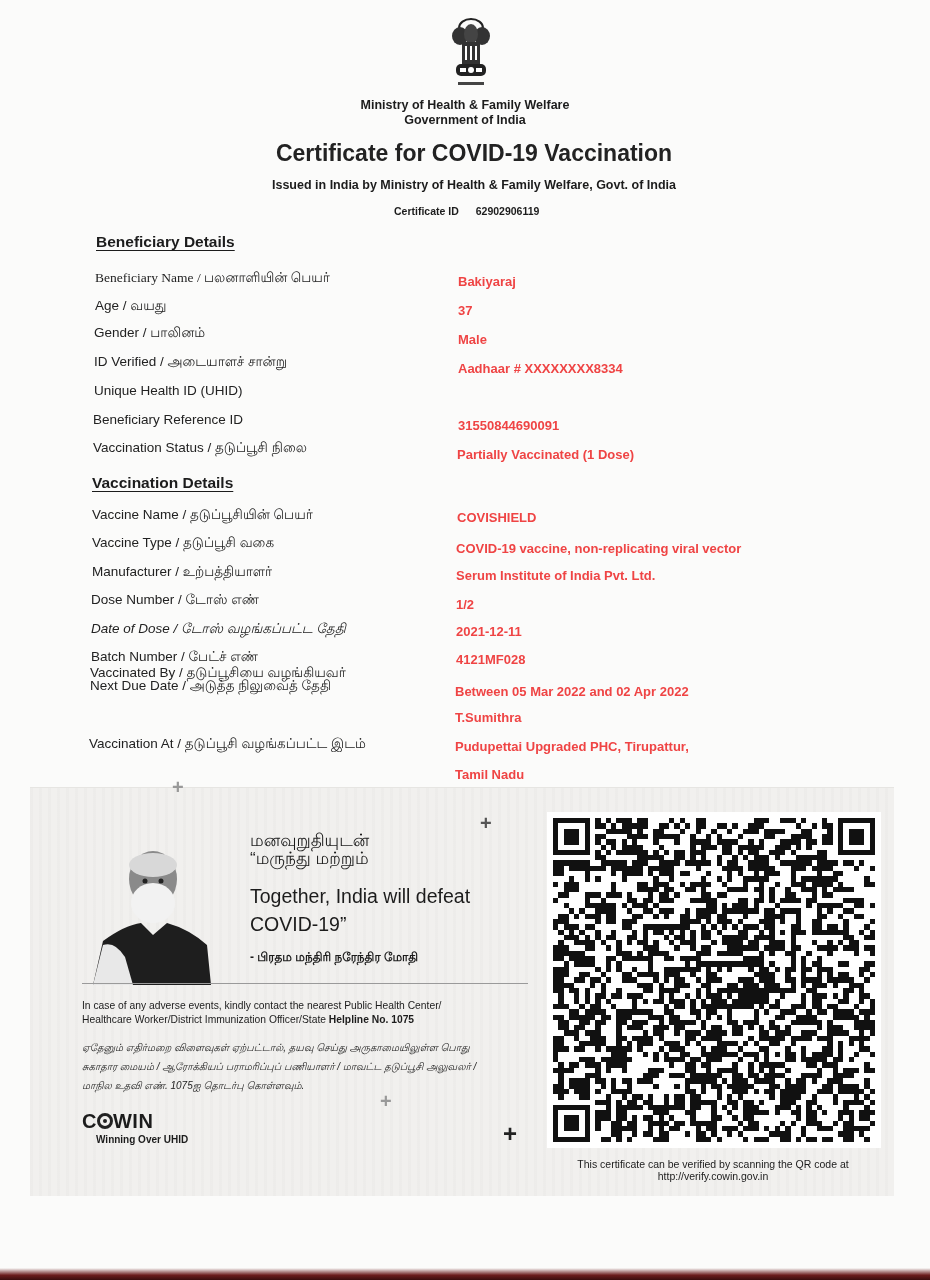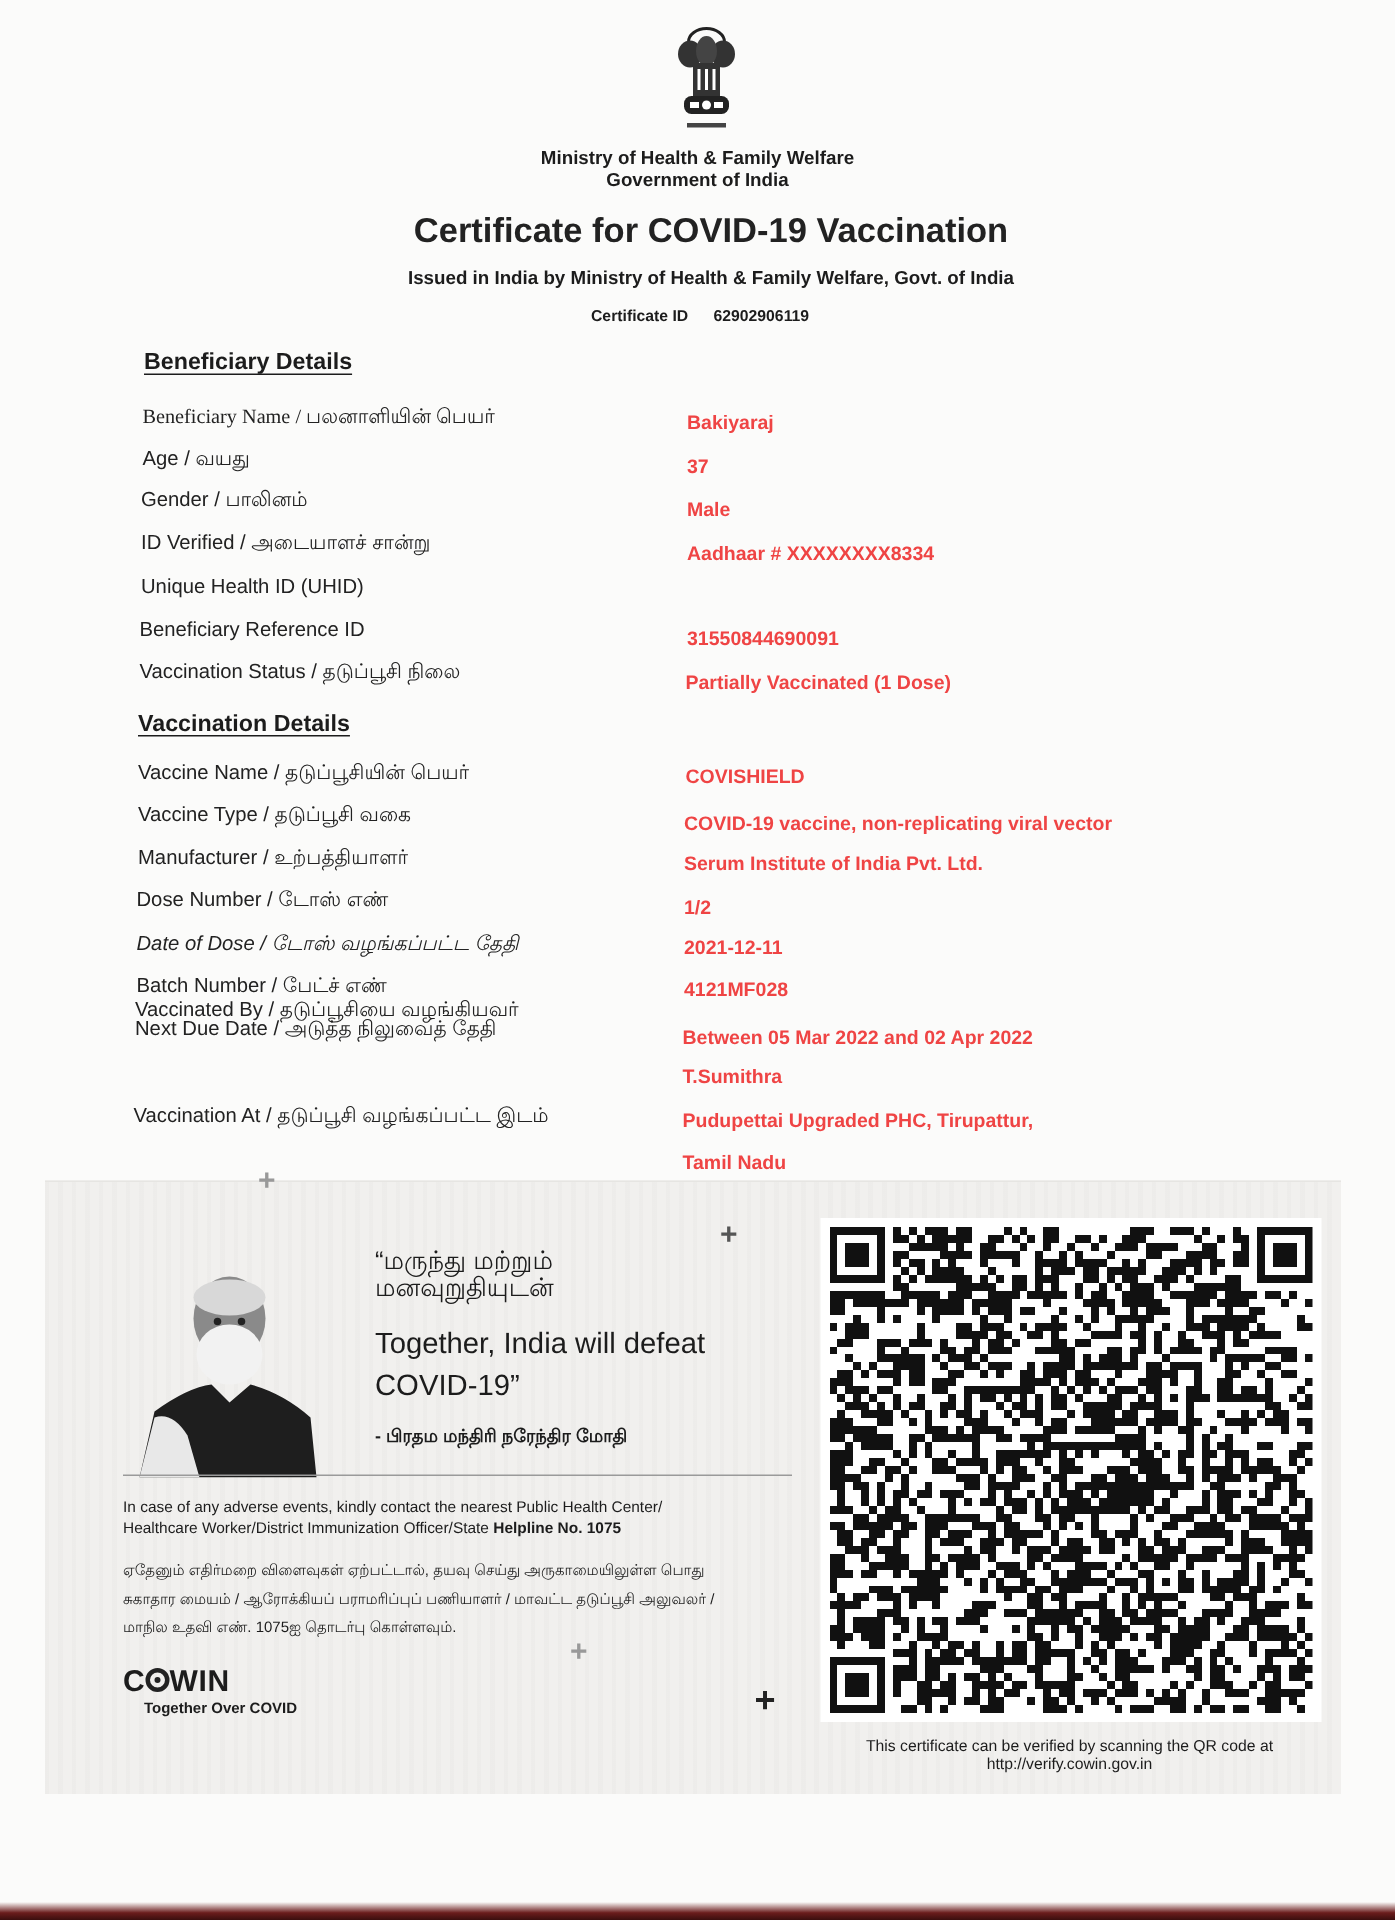--- a/index.html
+++ b/index.html
@@ -30,21 +30,21 @@
     background-image: repeating-linear-gradient(90deg, rgba(0,0,0,0.015) 0 3px, transparent 3px 9px); }
   .qr-box { left: 547px; top: 812px; width: 334px; height: 336px; background: #fff; padding: 6px; box-sizing: border-box; }
   .qr-box svg { width: 322px; height: 324px; display: block; }
   .photo { left: 85px; top: 845px; width: 130px; height: 140px; }
   .quote { left: 250px; top: 832px; width: 270px; }
   .quote .ta { font-size: 17px; line-height: 18px; }
   .quote .en { font-size: 19.5px; line-height: 28px; margin-top: 14px; }
   .quote .by { font-size: 12px; font-weight: bold; margin-top: 12px; }
   .divider { left: 82px; top: 983px; width: 446px; height: 1px; background: #9a9a9a; }
   .adverse-en { left: 82px; top: 999px; width: 460px; font-size: 10.3px; line-height: 14px; }
-  .adverse-ta { left: 82px; top: 1038px; width: 460px; font-size: 10px; line-height: 19px; }
+  .adverse-ta { left: 82px; top: 1038px; width: 460px; font-size: 10px; line-height: 19px; font-style: italic; }
   .cowin { left: 82px; top: 1110px; }
   .cowin .logo { font-weight: bold; font-size: 20px; letter-spacing: 0.5px; }
   .cowin .tag { font-size: 10px; font-weight: bold; margin-left: 14px; margin-top: 1px; }
   .verify { left: 560px; top: 1158px; width: 306px; text-align: center; font-size: 10.5px; line-height: 12px; }
   .plus { font-size: 20px; color: #555; font-weight: bold; }
   .bottom-edge { left: 0; top: 1268px; width: 930px; height: 12px; background: linear-gradient(180deg, #fbfbfa, #6b1c1c 60%, #3a0e0e); }
 </style>
 </head>
 <body>
 
@@ -143,22 +143,22 @@
     <ellipse cx="68" cy="20" rx="24" ry="12" fill="#d8d8d8"></ellipse>
     <ellipse cx="68" cy="58" rx="22" ry="20" fill="#f2f2f2"></ellipse>
     <path d="M8 140 L18 96 Q40 80 56 78 L68 90 L82 78 Q104 84 122 100 L126 140 Z" fill="#1e1e1e"></path>
     <path d="M8 140 L18 100 Q30 96 40 112 L48 140 Z" fill="#e8e8e8"></path>
     <circle cx="60" cy="36" r="2.5" fill="#222"></circle>
     <circle cx="76" cy="36" r="2.5" fill="#222"></circle>
   </svg>
 </div>
 
 <div class="abs quote">
+  <div class="ta">மனவுறுதியுடன்</div>
   <div class="ta">“மருந்து மற்றும்</div>
-  <div class="ta">மனவுறுதியுடன்</div>
   <div class="en">Together, India will defeat</div>
   <div class="en" style="margin-top:0">COVID-19”</div>
   <div class="by">- பிரதம மந்திரி நரேந்திர மோதி</div>
 </div>
 
 <div class="abs divider"></div>
 
 <div class="abs adverse-en">
   <div>In case of any adverse events, kindly contact the nearest Public Health Center/</div>
   <div><span>Healthcare Worker/District Immunization Officer/State </span><b>Helpline No. 1075</b></div>
@@ -166,21 +166,21 @@
 <div class="abs adverse-ta">
   <div>ஏதேனும் எதிர்மறை விளைவுகள் ஏற்பட்டால், தயவு செய்து அருகாமையிலுள்ள பொது</div>
   <div>சுகாதார மையம் / ஆரோக்கியப் பராமரிப்புப் பணியாளர் / மாவட்ட தடுப்பூசி அலுவலர் /</div>
   <div>மாநில உதவி எண். 1075ஐ தொடர்பு கொள்ளவும்.</div>
 </div>
 
 <div class="abs cowin">
   <div class="logo">
     <span>C</span><span style="display:inline-block; width:16px; height:16px; border:3px solid #222; border-radius:50%; box-sizing:border-box; vertical-align:-1px; position:relative;"><span style="position:absolute; left:3px; top:3px; width:4px; height:4px; background:#222; border-radius:50%;"></span></span><span>WIN</span>
   </div>
-  <div class="tag">Together Over COVID</div>
+  <div class="tag">Winning Over UHID</div>
 </div>
 
 <div class="abs qr-box">
   <svg id="qr" viewBox="0 0 61 61" preserveAspectRatio="none" shape-rendering="crispEdges">
       <path d="M8 0h1v1h-1zM10 0h1v1h-1zM12 0h1v1h-1zM13 0h1v1h-1zM14 0h1v1h-1zM16 0h1v1h-1zM17 0h1v1h-1zM22 0h1v1h-1zM24 0h1v1h-1zM27 0h1v1h-1zM28 0h1v1h-1zM38 0h1v1h-1zM39 0h1v1h-1zM40 0h1v1h-1zM43 0h1v1h-1zM44 0h1v1h-1zM45 0h1v1h-1zM47 0h1v1h-1zM51 0h1v1h-1zM8 1h1v1h-1zM9 1h1v1h-1zM11 1h1v1h-1zM13 1h1v1h-1zM14 1h1v1h-1zM15 1h1v1h-1zM16 1h1v1h-1zM17 1h1v1h-1zM20 1h1v1h-1zM21 1h1v1h-1zM23 1h1v1h-1zM25 1h1v1h-1zM27 1h1v1h-1zM28 1h1v1h-1zM31 1h1v1h-1zM32 1h1v1h-1zM34 1h1v1h-1zM37 1h1v1h-1zM38 1h1v1h-1zM39 1h1v1h-1zM46 1h1v1h-1zM49 1h1v1h-1zM51 1h1v1h-1zM52 1h1v1h-1zM10 2h1v1h-1zM11 2h1v1h-1zM12 2h1v1h-1zM13 2h1v1h-1zM14 2h1v1h-1zM16 2h1v1h-1zM19 2h1v1h-1zM20 2h1v1h-1zM24 2h1v1h-1zM27 2h1v1h-1zM30 2h1v1h-1zM33 2h1v1h-1zM36 2h1v1h-1zM37 2h1v1h-1zM38 2h1v1h-1zM40 2h1v1h-1zM41 2h1v1h-1zM42 2h1v1h-1zM43 2h1v1h-1zM47 2h1v1h-1zM48 2h1v1h-1zM52 2h1v1h-1zM8 3h1v1h-1zM9 3h1v1h-1zM14 3h1v1h-1zM15 3h1v1h-1zM16 3h1v1h-1zM17 3h1v1h-1zM19 3h1v1h-1zM20 3h1v1h-1zM21 3h1v1h-1zM22 3h1v1h-1zM23 3h1v1h-1zM26 3h1v1h-1zM29 3h1v1h-1zM31 3h1v1h-1zM35 3h1v1h-1zM40 3h1v1h-1zM41 3h1v1h-1zM45 3h1v1h-1zM46 3h1v1h-1zM47 3h1v1h-1zM48 3h1v1h-1zM51 3h1v1h-1zM52 3h1v1h-1zM8 4h1v1h-1zM10 4h1v1h-1zM11 4h1v1h-1zM13 4h1v1h-1zM15 4h1v1h-1zM19 4h1v1h-1zM23 4h1v1h-1zM26 4h1v1h-1zM27 4h1v1h-1zM28 4h1v1h-1zM29 4h1v1h-1zM31 4h1v1h-1zM32 4h1v1h-1zM33 4h1v1h-1zM34 4h1v1h-1zM37 4h1v1h-1zM39 4h1v1h-1zM43 4h1v1h-1zM44 4h1v1h-1zM45 4h1v1h-1zM46 4h1v1h-1zM48 4h1v1h-1zM49 4h1v1h-1zM51 4h1v1h-1zM52 4h1v1h-1zM9 5h1v1h-1zM11 5h1v1h-1zM13 5h1v1h-1zM14 5h1v1h-1zM15 5h1v1h-1zM16 5h1v1h-1zM20 5h1v1h-1zM26 5h1v1h-1zM28 5h1v1h-1zM29 5h1v1h-1zM30 5h1v1h-1zM32 5h1v1h-1zM33 5h1v1h-1zM35 5h1v1h-1zM36 5h1v1h-1zM37 5h1v1h-1zM38 5h1v1h-1zM39 5h1v1h-1zM42 5h1v1h-1zM43 5h1v1h-1zM44 5h1v1h-1zM46 5h1v1h-1zM48 5h1v1h-1zM8 6h1v1h-1zM10 6h1v1h-1zM12 6h1v1h-1zM13 6h1v1h-1zM14 6h1v1h-1zM15 6h1v1h-1zM16 6h1v1h-1zM17 6h1v1h-1zM19 6h1v1h-1zM21 6h1v1h-1zM23 6h1v1h-1zM24 6h1v1h-1zM26 6h1v1h-1zM27 6h1v1h-1zM28 6h1v1h-1zM32 6h1v1h-1zM33 6h1v1h-1zM35 6h1v1h-1zM37 6h1v1h-1zM38 6h1v1h-1zM41 6h1v1h-1zM42 6h1v1h-1zM43 6h1v1h-1zM45 6h1v1h-1zM50 6h1v1h-1zM51 6h1v1h-1zM8 7h1v1h-1zM9 7h1v1h-1zM16 7h1v1h-1zM17 7h1v1h-1zM18 7h1v1h-1zM19 7h1v1h-1zM20 7h1v1h-1zM23 7h1v1h-1zM24 7h1v1h-1zM26 7h1v1h-1zM28 7h1v1h-1zM31 7h1v1h-1zM34 7h1v1h-1zM36 7h1v1h-1zM38 7h1v1h-1zM39 7h1v1h-1zM40 7h1v1h-1zM42 7h1v1h-1zM46 7h1v1h-1zM47 7h1v1h-1zM48 7h1v1h-1zM49 7h1v1h-1zM50 7h1v1h-1zM51 7h1v1h-1zM0 8h1v1h-1zM1 8h1v1h-1zM2 8h1v1h-1zM3 8h1v1h-1zM4 8h1v1h-1zM5 8h1v1h-1zM6 8h1v1h-1zM9 8h1v1h-1zM10 8h1v1h-1zM11 8h1v1h-1zM12 8h1v1h-1zM13 8h1v1h-1zM15 8h1v1h-1zM16 8h1v1h-1zM17 8h1v1h-1zM20 8h1v1h-1zM21 8h1v1h-1zM22 8h1v1h-1zM23 8h1v1h-1zM25 8h1v1h-1zM26 8h1v1h-1zM27 8h1v1h-1zM28 8h1v1h-1zM29 8h1v1h-1zM31 8h1v1h-1zM33 8h1v1h-1zM34 8h1v1h-1zM37 8h1v1h-1zM38 8h1v1h-1zM39 8h1v1h-1zM40 8h1v1h-1zM43 8h1v1h-1zM44 8h1v1h-1zM45 8h1v1h-1zM46 8h1v1h-1zM47 8h1v1h-1zM48 8h1v1h-1zM50 8h1v1h-1zM51 8h1v1h-1zM52 8h1v1h-1zM53 8h1v1h-1zM55 8h1v1h-1zM56 8h1v1h-1zM58 8h1v1h-1zM0 9h1v1h-1zM1 9h1v1h-1zM3 9h1v1h-1zM4 9h1v1h-1zM5 9h1v1h-1zM6 9h1v1h-1zM7 9h1v1h-1zM8 9h1v1h-1zM9 9h1v1h-1zM11 9h1v1h-1zM12 9h1v1h-1zM13 9h1v1h-1zM14 9h1v1h-1zM15 9h1v1h-1zM16 9h1v1h-1zM18 9h1v1h-1zM19 9h1v1h-1zM20 9h1v1h-1zM21 9h1v1h-1zM22 9h1v1h-1zM27 9h1v1h-1zM32 9h1v1h-1zM33 9h1v1h-1zM34 9h1v1h-1zM35 9h1v1h-1zM37 9h1v1h-1zM38 9h1v1h-1zM39 9h1v1h-1zM40 9h1v1h-1zM41 9h1v1h-1zM45 9h1v1h-1zM46 9h1v1h-1zM47 9h1v1h-1zM49 9h1v1h-1zM50 9h1v1h-1zM51 9h1v1h-1zM52 9h1v1h-1zM57 9h1v1h-1zM60 9h1v1h-1zM0 10h1v1h-1zM1 10h1v1h-1zM6 10h1v1h-1zM11 10h1v1h-1zM13 10h1v1h-1zM14 10h1v1h-1zM15 10h1v1h-1zM16 10h1v1h-1zM18 10h1v1h-1zM20 10h1v1h-1zM21 10h1v1h-1zM22 10h1v1h-1zM24 10h1v1h-1zM25 10h1v1h-1zM29 10h1v1h-1zM33 10h1v1h-1zM35 10h1v1h-1zM38 10h1v1h-1zM40 10h1v1h-1zM41 10h1v1h-1zM42 10h1v1h-1zM45 10h1v1h-1zM50 10h1v1h-1zM53 10h1v1h-1zM54 10h1v1h-1zM3 11h1v1h-1zM6 11h1v1h-1zM8 11h1v1h-1zM13 11h1v1h-1zM19 11h1v1h-1zM22 11h1v1h-1zM28 11h1v1h-1zM31 11h1v1h-1zM33 11h1v1h-1zM36 11h1v1h-1zM37 11h1v1h-1zM38 11h1v1h-1zM39 11h1v1h-1zM40 11h1v1h-1zM45 11h1v1h-1zM47 11h1v1h-1zM48 11h1v1h-1zM49 11h1v1h-1zM50 11h1v1h-1zM51 11h1v1h-1zM52 11h1v1h-1zM53 11h1v1h-1zM59 11h1v1h-1zM0 12h1v1h-1zM2 12h1v1h-1zM3 12h1v1h-1zM4 12h1v1h-1zM11 12h1v1h-1zM16 12h1v1h-1zM17 12h1v1h-1zM19 12h1v1h-1zM20 12h1v1h-1zM21 12h1v1h-1zM24 12h1v1h-1zM26 12h1v1h-1zM27 12h1v1h-1zM28 12h1v1h-1zM29 12h1v1h-1zM32 12h1v1h-1zM36 12h1v1h-1zM39 12h1v1h-1zM42 12h1v1h-1zM45 12h1v1h-1zM46 12h1v1h-1zM47 12h1v1h-1zM49 12h1v1h-1zM50 12h1v1h-1zM51 12h1v1h-1zM52 12h1v1h-1zM54 12h1v1h-1zM59 12h1v1h-1zM60 12h1v1h-1zM2 13h1v1h-1zM3 13h1v1h-1zM4 13h1v1h-1zM11 13h1v1h-1zM16 13h1v1h-1zM17 13h1v1h-1zM18 13h1v1h-1zM19 13h1v1h-1zM21 13h1v1h-1zM22 13h1v1h-1zM25 13h1v1h-1zM26 13h1v1h-1zM28 13h1v1h-1zM33 13h1v1h-1zM34 13h1v1h-1zM35 13h1v1h-1zM36 13h1v1h-1zM38 13h1v1h-1zM39 13h1v1h-1zM41 13h1v1h-1zM44 13h1v1h-1zM47 13h1v1h-1zM48 13h1v1h-1zM49 13h1v1h-1zM51 13h1v1h-1zM53 13h1v1h-1zM54 13h1v1h-1zM55 13h1v1h-1zM56 13h1v1h-1zM1 14h1v1h-1zM2 14h1v1h-1zM6 14h1v1h-1zM7 14h1v1h-1zM8 14h1v1h-1zM10 14h1v1h-1zM11 14h1v1h-1zM12 14h1v1h-1zM14 14h1v1h-1zM18 14h1v1h-1zM20 14h1v1h-1zM21 14h1v1h-1zM23 14h1v1h-1zM28 14h1v1h-1zM29 14h1v1h-1zM31 14h1v1h-1zM32 14h1v1h-1zM39 14h1v1h-1zM41 14h1v1h-1zM44 14h1v1h-1zM45 14h1v1h-1zM49 14h1v1h-1zM51 14h1v1h-1zM52 14h1v1h-1zM0 15h1v1h-1zM6 15h1v1h-1zM9 15h1v1h-1zM14 15h1v1h-1zM15 15h1v1h-1zM17 15h1v1h-1zM18 15h1v1h-1zM20 15h1v1h-1zM21 15h1v1h-1zM22 15h1v1h-1zM26 15h1v1h-1zM27 15h1v1h-1zM28 15h1v1h-1zM29 15h1v1h-1zM30 15h1v1h-1zM35 15h1v1h-1zM36 15h1v1h-1zM38 15h1v1h-1zM39 15h1v1h-1zM41 15h1v1h-1zM43 15h1v1h-1zM44 15h1v1h-1zM45 15h1v1h-1zM46 15h1v1h-1zM48 15h1v1h-1zM49 15h1v1h-1zM55 15h1v1h-1zM56 15h1v1h-1zM57 15h1v1h-1zM58 15h1v1h-1zM2 16h1v1h-1zM6 16h1v1h-1zM7 16h1v1h-1zM8 16h1v1h-1zM9 16h1v1h-1zM10 16h1v1h-1zM11 16h1v1h-1zM13 16h1v1h-1zM15 16h1v1h-1zM16 16h1v1h-1zM17 16h1v1h-1zM19 16h1v1h-1zM29 16h1v1h-1zM30 16h1v1h-1zM32 16h1v1h-1zM34 16h1v1h-1zM35 16h1v1h-1zM36 16h1v1h-1zM38 16h1v1h-1zM42 16h1v1h-1zM48 16h1v1h-1zM50 16h1v1h-1zM51 16h1v1h-1zM52 16h1v1h-1zM53 16h1v1h-1zM54 16h1v1h-1zM57 16h1v1h-1zM58 16h1v1h-1zM60 16h1v1h-1zM3 17h1v1h-1zM5 17h1v1h-1zM8 17h1v1h-1zM9 17h1v1h-1zM10 17h1v1h-1zM11 17h1v1h-1zM14 17h1v1h-1zM17 17h1v1h-1zM18 17h1v1h-1zM20 17h1v1h-1zM21 17h1v1h-1zM22 17h1v1h-1zM25 17h1v1h-1zM27 17h1v1h-1zM28 17h1v1h-1zM29 17h1v1h-1zM30 17h1v1h-1zM32 17h1v1h-1zM33 17h1v1h-1zM34 17h1v1h-1zM35 17h1v1h-1zM36 17h1v1h-1zM37 17h1v1h-1zM38 17h1v1h-1zM40 17h1v1h-1zM41 17h1v1h-1zM43 17h1v1h-1zM44 17h1v1h-1zM45 17h1v1h-1zM46 17h1v1h-1zM50 17h1v1h-1zM52 17h1v1h-1zM55 17h1v1h-1zM56 17h1v1h-1zM1 18h1v1h-1zM2 18h1v1h-1zM4 18h1v1h-1zM6 18h1v1h-1zM7 18h1v1h-1zM8 18h1v1h-1zM10 18h1v1h-1zM11 18h1v1h-1zM15 18h1v1h-1zM16 18h1v1h-1zM19 18h1v1h-1zM21 18h1v1h-1zM24 18h1v1h-1zM25 18h1v1h-1zM27 18h1v1h-1zM28 18h1v1h-1zM29 18h1v1h-1zM31 18h1v1h-1zM32 18h1v1h-1zM36 18h1v1h-1zM40 18h1v1h-1zM41 18h1v1h-1zM42 18h1v1h-1zM43 18h1v1h-1zM46 18h1v1h-1zM50 18h1v1h-1zM51 18h1v1h-1zM54 18h1v1h-1zM57 18h1v1h-1zM58 18h1v1h-1zM0 19h1v1h-1zM1 19h1v1h-1zM2 19h1v1h-1zM8 19h1v1h-1zM10 19h1v1h-1zM11 19h1v1h-1zM13 19h1v1h-1zM14 19h1v1h-1zM15 19h1v1h-1zM24 19h1v1h-1zM25 19h1v1h-1zM26 19h1v1h-1zM27 19h1v1h-1zM29 19h1v1h-1zM31 19h1v1h-1zM32 19h1v1h-1zM33 19h1v1h-1zM35 19h1v1h-1zM39 19h1v1h-1zM40 19h1v1h-1zM41 19h1v1h-1zM43 19h1v1h-1zM46 19h1v1h-1zM49 19h1v1h-1zM50 19h1v1h-1zM55 19h1v1h-1zM60 19h1v1h-1zM0 20h1v1h-1zM2 20h1v1h-1zM3 20h1v1h-1zM4 20h1v1h-1zM6 20h1v1h-1zM7 20h1v1h-1zM13 20h1v1h-1zM14 20h1v1h-1zM17 20h1v1h-1zM18 20h1v1h-1zM19 20h1v1h-1zM20 20h1v1h-1zM21 20h1v1h-1zM22 20h1v1h-1zM23 20h1v1h-1zM24 20h1v1h-1zM25 20h1v1h-1zM28 20h1v1h-1zM30 20h1v1h-1zM32 20h1v1h-1zM34 20h1v1h-1zM36 20h1v1h-1zM37 20h1v1h-1zM38 20h1v1h-1zM40 20h1v1h-1zM41 20h1v1h-1zM45 20h1v1h-1zM46 20h1v1h-1zM49 20h1v1h-1zM50 20h1v1h-1zM52 20h1v1h-1zM53 20h1v1h-1zM55 20h1v1h-1zM59 20h1v1h-1zM1 21h1v1h-1zM3 21h1v1h-1zM5 21h1v1h-1zM8 21h1v1h-1zM11 21h1v1h-1zM15 21h1v1h-1zM17 21h1v1h-1zM19 21h1v1h-1zM20 21h1v1h-1zM22 21h1v1h-1zM24 21h1v1h-1zM26 21h1v1h-1zM28 21h1v1h-1zM29 21h1v1h-1zM31 21h1v1h-1zM35 21h1v1h-1zM36 21h1v1h-1zM39 21h1v1h-1zM41 21h1v1h-1zM43 21h1v1h-1zM45 21h1v1h-1zM46 21h1v1h-1zM47 21h1v1h-1zM49 21h1v1h-1zM50 21h1v1h-1zM51 21h1v1h-1zM52 21h1v1h-1zM53 21h1v1h-1zM54 21h1v1h-1zM55 21h1v1h-1zM58 21h1v1h-1zM60 21h1v1h-1zM2 22h1v1h-1zM3 22h1v1h-1zM4 22h1v1h-1zM6 22h1v1h-1zM8 22h1v1h-1zM10 22h1v1h-1zM11 22h1v1h-1zM14 22h1v1h-1zM15 22h1v1h-1zM17 22h1v1h-1zM21 22h1v1h-1zM23 22h1v1h-1zM24 22h1v1h-1zM26 22h1v1h-1zM28 22h1v1h-1zM29 22h1v1h-1zM32 22h1v1h-1zM33 22h1v1h-1zM34 22h1v1h-1zM35 22h1v1h-1zM36 22h1v1h-1zM38 22h1v1h-1zM39 22h1v1h-1zM40 22h1v1h-1zM41 22h1v1h-1zM45 22h1v1h-1zM55 22h1v1h-1zM56 22h1v1h-1zM59 22h1v1h-1zM60 22h1v1h-1zM1 23h1v1h-1zM4 23h1v1h-1zM5 23h1v1h-1zM6 23h1v1h-1zM7 23h1v1h-1zM9 23h1v1h-1zM12 23h1v1h-1zM14 23h1v1h-1zM16 23h1v1h-1zM17 23h1v1h-1zM19 23h1v1h-1zM22 23h1v1h-1zM24 23h1v1h-1zM25 23h1v1h-1zM26 23h1v1h-1zM30 23h1v1h-1zM32 23h1v1h-1zM33 23h1v1h-1zM34 23h1v1h-1zM35 23h1v1h-1zM37 23h1v1h-1zM38 23h1v1h-1zM41 23h1v1h-1zM42 23h1v1h-1zM43 23h1v1h-1zM45 23h1v1h-1zM49 23h1v1h-1zM52 23h1v1h-1zM54 23h1v1h-1zM56 23h1v1h-1zM57 23h1v1h-1zM0 24h1v1h-1zM1 24h1v1h-1zM2 24h1v1h-1zM6 24h1v1h-1zM7 24h1v1h-1zM10 24h1v1h-1zM12 24h1v1h-1zM17 24h1v1h-1zM18 24h1v1h-1zM19 24h1v1h-1zM23 24h1v1h-1zM26 24h1v1h-1zM28 24h1v1h-1zM29 24h1v1h-1zM33 24h1v1h-1zM34 24h1v1h-1zM35 24h1v1h-1zM36 24h1v1h-1zM37 24h1v1h-1zM38 24h1v1h-1zM40 24h1v1h-1zM41 24h1v1h-1zM42 24h1v1h-1zM43 24h1v1h-1zM45 24h1v1h-1zM46 24h1v1h-1zM50 24h1v1h-1zM51 24h1v1h-1zM52 24h1v1h-1zM53 24h1v1h-1zM55 24h1v1h-1zM56 24h1v1h-1zM57 24h1v1h-1zM59 24h1v1h-1zM60 24h1v1h-1zM0 25h1v1h-1zM1 25h1v1h-1zM2 25h1v1h-1zM3 25h1v1h-1zM4 25h1v1h-1zM5 25h1v1h-1zM12 25h1v1h-1zM13 25h1v1h-1zM14 25h1v1h-1zM16 25h1v1h-1zM18 25h1v1h-1zM19 25h1v1h-1zM20 25h1v1h-1zM21 25h1v1h-1zM27 25h1v1h-1zM28 25h1v1h-1zM29 25h1v1h-1zM31 25h1v1h-1zM32 25h1v1h-1zM33 25h1v1h-1zM34 25h1v1h-1zM35 25h1v1h-1zM39 25h1v1h-1zM41 25h1v1h-1zM44 25h1v1h-1zM45 25h1v1h-1zM48 25h1v1h-1zM52 25h1v1h-1zM57 25h1v1h-1zM60 25h1v1h-1zM0 26h1v1h-1zM1 26h1v1h-1zM3 26h1v1h-1zM4 26h1v1h-1zM5 26h1v1h-1zM6 26h1v1h-1zM7 26h1v1h-1zM10 26h1v1h-1zM11 26h1v1h-1zM13 26h1v1h-1zM14 26h1v1h-1zM15 26h1v1h-1zM16 26h1v1h-1zM17 26h1v1h-1zM18 26h1v1h-1zM21 26h1v1h-1zM22 26h1v1h-1zM24 26h1v1h-1zM25 26h1v1h-1zM26 26h1v1h-1zM27 26h1v1h-1zM36 26h1v1h-1zM37 26h1v1h-1zM38 26h1v1h-1zM39 26h1v1h-1zM45 26h1v1h-1zM47 26h1v1h-1zM50 26h1v1h-1zM2 27h1v1h-1zM4 27h1v1h-1zM5 27h1v1h-1zM6 27h1v1h-1zM7 27h1v1h-1zM10 27h1v1h-1zM12 27h1v1h-1zM18 27h1v1h-1zM25 27h1v1h-1zM27 27h1v1h-1zM28 27h1v1h-1zM29 27h1v1h-1zM30 27h1v1h-1zM31 27h1v1h-1zM32 27h1v1h-1zM33 27h1v1h-1zM34 27h1v1h-1zM35 27h1v1h-1zM36 27h1v1h-1zM37 27h1v1h-1zM38 27h1v1h-1zM39 27h1v1h-1zM41 27h1v1h-1zM45 27h1v1h-1zM47 27h1v1h-1zM49 27h1v1h-1zM50 27h1v1h-1zM54 27h1v1h-1zM55 27h1v1h-1zM59 27h1v1h-1zM60 27h1v1h-1zM0 28h1v1h-1zM1 28h1v1h-1zM2 28h1v1h-1zM8 28h1v1h-1zM10 28h1v1h-1zM12 28h1v1h-1zM15 28h1v1h-1zM18 28h1v1h-1zM21 28h1v1h-1zM22 28h1v1h-1zM23 28h1v1h-1zM24 28h1v1h-1zM25 28h1v1h-1zM26 28h1v1h-1zM27 28h1v1h-1zM29 28h1v1h-1zM31 28h1v1h-1zM33 28h1v1h-1zM37 28h1v1h-1zM39 28h1v1h-1zM40 28h1v1h-1zM42 28h1v1h-1zM44 28h1v1h-1zM45 28h1v1h-1zM47 28h1v1h-1zM48 28h1v1h-1zM50 28h1v1h-1zM51 28h1v1h-1zM52 28h1v1h-1zM58 28h1v1h-1zM59 28h1v1h-1zM0 29h1v1h-1zM1 29h1v1h-1zM2 29h1v1h-1zM5 29h1v1h-1zM6 29h1v1h-1zM9 29h1v1h-1zM13 29h1v1h-1zM14 29h1v1h-1zM16 29h1v1h-1zM17 29h1v1h-1zM18 29h1v1h-1zM19 29h1v1h-1zM21 29h1v1h-1zM22 29h1v1h-1zM23 29h1v1h-1zM26 29h1v1h-1zM29 29h1v1h-1zM30 29h1v1h-1zM38 29h1v1h-1zM39 29h1v1h-1zM40 29h1v1h-1zM41 29h1v1h-1zM44 29h1v1h-1zM47 29h1v1h-1zM50 29h1v1h-1zM52 29h1v1h-1zM54 29h1v1h-1zM55 29h1v1h-1zM58 29h1v1h-1zM60 29h1v1h-1zM0 30h1v1h-1zM1 30h1v1h-1zM4 30h1v1h-1zM5 30h1v1h-1zM7 30h1v1h-1zM8 30h1v1h-1zM10 30h1v1h-1zM13 30h1v1h-1zM14 30h1v1h-1zM15 30h1v1h-1zM19 30h1v1h-1zM21 30h1v1h-1zM23 30h1v1h-1zM24 30h1v1h-1zM27 30h1v1h-1zM29 30h1v1h-1zM30 30h1v1h-1zM31 30h1v1h-1zM35 30h1v1h-1zM36 30h1v1h-1zM37 30h1v1h-1zM39 30h1v1h-1zM40 30h1v1h-1zM41 30h1v1h-1zM44 30h1v1h-1zM45 30h1v1h-1zM47 30h1v1h-1zM48 30h1v1h-1zM49 30h1v1h-1zM50 30h1v1h-1zM52 30h1v1h-1zM53 30h1v1h-1zM54 30h1v1h-1zM55 30h1v1h-1zM56 30h1v1h-1zM59 30h1v1h-1zM0 31h1v1h-1zM1 31h1v1h-1zM2 31h1v1h-1zM3 31h1v1h-1zM7 31h1v1h-1zM9 31h1v1h-1zM16 31h1v1h-1zM17 31h1v1h-1zM18 31h1v1h-1zM20 31h1v1h-1zM23 31h1v1h-1zM24 31h1v1h-1zM25 31h1v1h-1zM28 31h1v1h-1zM29 31h1v1h-1zM33 31h1v1h-1zM34 31h1v1h-1zM36 31h1v1h-1zM37 31h1v1h-1zM38 31h1v1h-1zM40 31h1v1h-1zM41 31h1v1h-1zM42 31h1v1h-1zM45 31h1v1h-1zM47 31h1v1h-1zM49 31h1v1h-1zM50 31h1v1h-1zM51 31h1v1h-1zM53 31h1v1h-1zM56 31h1v1h-1zM57 31h1v1h-1zM58 31h1v1h-1zM0 32h1v1h-1zM1 32h1v1h-1zM3 32h1v1h-1zM4 32h1v1h-1zM6 32h1v1h-1zM9 32h1v1h-1zM12 32h1v1h-1zM17 32h1v1h-1zM18 32h1v1h-1zM20 32h1v1h-1zM21 32h1v1h-1zM22 32h1v1h-1zM23 32h1v1h-1zM27 32h1v1h-1zM29 32h1v1h-1zM31 32h1v1h-1zM32 32h1v1h-1zM33 32h1v1h-1zM34 32h1v1h-1zM35 32h1v1h-1zM36 32h1v1h-1zM37 32h1v1h-1zM38 32h1v1h-1zM39 32h1v1h-1zM40 32h1v1h-1zM41 32h1v1h-1zM42 32h1v1h-1zM43 32h1v1h-1zM44 32h1v1h-1zM45 32h1v1h-1zM48 32h1v1h-1zM49 32h1v1h-1zM55 32h1v1h-1zM56 32h1v1h-1zM58 32h1v1h-1zM1 33h1v1h-1zM4 33h1v1h-1zM6 33h1v1h-1zM8 33h1v1h-1zM9 33h1v1h-1zM11 33h1v1h-1zM12 33h1v1h-1zM14 33h1v1h-1zM15 33h1v1h-1zM16 33h1v1h-1zM20 33h1v1h-1zM22 33h1v1h-1zM25 33h1v1h-1zM27 33h1v1h-1zM29 33h1v1h-1zM30 33h1v1h-1zM31 33h1v1h-1zM33 33h1v1h-1zM35 33h1v1h-1zM36 33h1v1h-1zM37 33h1v1h-1zM38 33h1v1h-1zM39 33h1v1h-1zM40 33h1v1h-1zM43 33h1v1h-1zM47 33h1v1h-1zM49 33h1v1h-1zM50 33h1v1h-1zM51 33h1v1h-1zM53 33h1v1h-1zM55 33h1v1h-1zM58 33h1v1h-1zM59 33h1v1h-1zM1 34h1v1h-1zM4 34h1v1h-1zM6 34h1v1h-1zM8 34h1v1h-1zM10 34h1v1h-1zM15 34h1v1h-1zM17 34h1v1h-1zM19 34h1v1h-1zM20 34h1v1h-1zM22 34h1v1h-1zM23 34h1v1h-1zM24 34h1v1h-1zM26 34h1v1h-1zM28 34h1v1h-1zM30 34h1v1h-1zM31 34h1v1h-1zM32 34h1v1h-1zM34 34h1v1h-1zM35 34h1v1h-1zM36 34h1v1h-1zM37 34h1v1h-1zM38 34h1v1h-1zM39 34h1v1h-1zM40 34h1v1h-1zM42 34h1v1h-1zM47 34h1v1h-1zM49 34h1v1h-1zM50 34h1v1h-1zM54 34h1v1h-1zM55 34h1v1h-1zM58 34h1v1h-1zM60 34h1v1h-1zM0 35h1v1h-1zM1 35h1v1h-1zM2 35h1v1h-1zM5 35h1v1h-1zM7 35h1v1h-1zM8 35h1v1h-1zM11 35h1v1h-1zM15 35h1v1h-1zM21 35h1v1h-1zM23 35h1v1h-1zM24 35h1v1h-1zM26 35h1v1h-1zM28 35h1v1h-1zM29 35h1v1h-1zM30 35h1v1h-1zM31 35h1v1h-1zM32 35h1v1h-1zM33 35h1v1h-1zM34 35h1v1h-1zM35 35h1v1h-1zM36 35h1v1h-1zM37 35h1v1h-1zM39 35h1v1h-1zM41 35h1v1h-1zM42 35h1v1h-1zM45 35h1v1h-1zM46 35h1v1h-1zM47 35h1v1h-1zM49 35h1v1h-1zM50 35h1v1h-1zM52 35h1v1h-1zM53 35h1v1h-1zM57 35h1v1h-1zM60 35h1v1h-1zM3 36h1v1h-1zM4 36h1v1h-1zM6 36h1v1h-1zM7 36h1v1h-1zM8 36h1v1h-1zM9 36h1v1h-1zM12 36h1v1h-1zM13 36h1v1h-1zM14 36h1v1h-1zM15 36h1v1h-1zM16 36h1v1h-1zM17 36h1v1h-1zM18 36h1v1h-1zM21 36h1v1h-1zM22 36h1v1h-1zM26 36h1v1h-1zM27 36h1v1h-1zM29 36h1v1h-1zM30 36h1v1h-1zM33 36h1v1h-1zM38 36h1v1h-1zM40 36h1v1h-1zM43 36h1v1h-1zM44 36h1v1h-1zM45 36h1v1h-1zM48 36h1v1h-1zM50 36h1v1h-1zM51 36h1v1h-1zM53 36h1v1h-1zM54 36h1v1h-1zM55 36h1v1h-1zM56 36h1v1h-1zM58 36h1v1h-1zM59 36h1v1h-1zM60 36h1v1h-1zM0 37h1v1h-1zM1 37h1v1h-1zM3 37h1v1h-1zM4 37h1v1h-1zM5 37h1v1h-1zM6 37h1v1h-1zM7 37h1v1h-1zM9 37h1v1h-1zM10 37h1v1h-1zM12 37h1v1h-1zM13 37h1v1h-1zM14 37h1v1h-1zM18 37h1v1h-1zM19 37h1v1h-1zM20 37h1v1h-1zM22 37h1v1h-1zM23 37h1v1h-1zM27 37h1v1h-1zM29 37h1v1h-1zM31 37h1v1h-1zM33 37h1v1h-1zM38 37h1v1h-1zM42 37h1v1h-1zM43 37h1v1h-1zM46 37h1v1h-1zM47 37h1v1h-1zM48 37h1v1h-1zM49 37h1v1h-1zM53 37h1v1h-1zM54 37h1v1h-1zM55 37h1v1h-1zM56 37h1v1h-1zM57 37h1v1h-1zM59 37h1v1h-1zM1 38h1v1h-1zM2 38h1v1h-1zM5 38h1v1h-1zM6 38h1v1h-1zM8 38h1v1h-1zM9 38h1v1h-1zM12 38h1v1h-1zM13 38h1v1h-1zM15 38h1v1h-1zM16 38h1v1h-1zM17 38h1v1h-1zM20 38h1v1h-1zM22 38h1v1h-1zM23 38h1v1h-1zM24 38h1v1h-1zM25 38h1v1h-1zM26 38h1v1h-1zM28 38h1v1h-1zM33 38h1v1h-1zM34 38h1v1h-1zM36 38h1v1h-1zM37 38h1v1h-1zM38 38h1v1h-1zM41 38h1v1h-1zM45 38h1v1h-1zM46 38h1v1h-1zM47 38h1v1h-1zM48 38h1v1h-1zM49 38h1v1h-1zM50 38h1v1h-1zM52 38h1v1h-1zM57 38h1v1h-1zM58 38h1v1h-1zM59 38h1v1h-1zM60 38h1v1h-1zM1 39h1v1h-1zM2 39h1v1h-1zM4 39h1v1h-1zM5 39h1v1h-1zM8 39h1v1h-1zM12 39h1v1h-1zM14 39h1v1h-1zM15 39h1v1h-1zM16 39h1v1h-1zM19 39h1v1h-1zM20 39h1v1h-1zM21 39h1v1h-1zM23 39h1v1h-1zM24 39h1v1h-1zM28 39h1v1h-1zM30 39h1v1h-1zM31 39h1v1h-1zM34 39h1v1h-1zM35 39h1v1h-1zM37 39h1v1h-1zM39 39h1v1h-1zM41 39h1v1h-1zM42 39h1v1h-1zM44 39h1v1h-1zM50 39h1v1h-1zM52 39h1v1h-1zM53 39h1v1h-1zM54 39h1v1h-1zM57 39h1v1h-1zM58 39h1v1h-1zM59 39h1v1h-1zM60 39h1v1h-1zM2 40h1v1h-1zM3 40h1v1h-1zM4 40h1v1h-1zM6 40h1v1h-1zM7 40h1v1h-1zM8 40h1v1h-1zM12 40h1v1h-1zM17 40h1v1h-1zM19 40h1v1h-1zM20 40h1v1h-1zM23 40h1v1h-1zM25 40h1v1h-1zM26 40h1v1h-1zM27 40h1v1h-1zM29 40h1v1h-1zM30 40h1v1h-1zM31 40h1v1h-1zM32 40h1v1h-1zM34 40h1v1h-1zM35 40h1v1h-1zM39 40h1v1h-1zM40 40h1v1h-1zM42 40h1v1h-1zM43 40h1v1h-1zM44 40h1v1h-1zM47 40h1v1h-1zM48 40h1v1h-1zM49 40h1v1h-1zM52 40h1v1h-1zM53 40h1v1h-1zM54 40h1v1h-1zM55 40h1v1h-1zM58 40h1v1h-1zM60 40h1v1h-1zM0 41h1v1h-1zM1 41h1v1h-1zM4 41h1v1h-1zM7 41h1v1h-1zM8 41h1v1h-1zM9 41h1v1h-1zM12 41h1v1h-1zM13 41h1v1h-1zM15 41h1v1h-1zM16 41h1v1h-1zM17 41h1v1h-1zM18 41h1v1h-1zM20 41h1v1h-1zM25 41h1v1h-1zM26 41h1v1h-1zM28 41h1v1h-1zM29 41h1v1h-1zM30 41h1v1h-1zM31 41h1v1h-1zM37 41h1v1h-1zM39 41h1v1h-1zM40 41h1v1h-1zM41 41h1v1h-1zM42 41h1v1h-1zM43 41h1v1h-1zM45 41h1v1h-1zM46 41h1v1h-1zM47 41h1v1h-1zM48 41h1v1h-1zM50 41h1v1h-1zM51 41h1v1h-1zM52 41h1v1h-1zM56 41h1v1h-1zM57 41h1v1h-1zM58 41h1v1h-1zM59 41h1v1h-1zM0 42h1v1h-1zM1 42h1v1h-1zM5 42h1v1h-1zM6 42h1v1h-1zM7 42h1v1h-1zM8 42h1v1h-1zM9 42h1v1h-1zM12 42h1v1h-1zM14 42h1v1h-1zM16 42h1v1h-1zM17 42h1v1h-1zM18 42h1v1h-1zM21 42h1v1h-1zM22 42h1v1h-1zM23 42h1v1h-1zM25 42h1v1h-1zM27 42h1v1h-1zM31 42h1v1h-1zM32 42h1v1h-1zM33 42h1v1h-1zM34 42h1v1h-1zM36 42h1v1h-1zM38 42h1v1h-1zM41 42h1v1h-1zM42 42h1v1h-1zM45 42h1v1h-1zM52 42h1v1h-1zM54 42h1v1h-1zM56 42h1v1h-1zM58 42h1v1h-1zM0 43h1v1h-1zM1 43h1v1h-1zM2 43h1v1h-1zM4 43h1v1h-1zM5 43h1v1h-1zM8 43h1v1h-1zM10 43h1v1h-1zM11 43h1v1h-1zM12 43h1v1h-1zM13 43h1v1h-1zM14 43h1v1h-1zM16 43h1v1h-1zM20 43h1v1h-1zM22 43h1v1h-1zM23 43h1v1h-1zM24 43h1v1h-1zM28 43h1v1h-1zM30 43h1v1h-1zM31 43h1v1h-1zM32 43h1v1h-1zM35 43h1v1h-1zM39 43h1v1h-1zM40 43h1v1h-1zM44 43h1v1h-1zM47 43h1v1h-1zM51 43h1v1h-1zM52 43h1v1h-1zM54 43h1v1h-1zM58 43h1v1h-1zM59 43h1v1h-1zM0 44h1v1h-1zM11 44h1v1h-1zM12 44h1v1h-1zM13 44h1v1h-1zM17 44h1v1h-1zM19 44h1v1h-1zM21 44h1v1h-1zM24 44h1v1h-1zM25 44h1v1h-1zM28 44h1v1h-1zM29 44h1v1h-1zM30 44h1v1h-1zM31 44h1v1h-1zM32 44h1v1h-1zM33 44h1v1h-1zM34 44h1v1h-1zM36 44h1v1h-1zM37 44h1v1h-1zM38 44h1v1h-1zM40 44h1v1h-1zM42 44h1v1h-1zM44 44h1v1h-1zM45 44h1v1h-1zM47 44h1v1h-1zM49 44h1v1h-1zM50 44h1v1h-1zM51 44h1v1h-1zM52 44h1v1h-1zM54 44h1v1h-1zM57 44h1v1h-1zM60 44h1v1h-1zM0 45h1v1h-1zM5 45h1v1h-1zM6 45h1v1h-1zM7 45h1v1h-1zM9 45h1v1h-1zM10 45h1v1h-1zM11 45h1v1h-1zM12 45h1v1h-1zM13 45h1v1h-1zM14 45h1v1h-1zM19 45h1v1h-1zM21 45h1v1h-1zM22 45h1v1h-1zM23 45h1v1h-1zM24 45h1v1h-1zM26 45h1v1h-1zM27 45h1v1h-1zM29 45h1v1h-1zM30 45h1v1h-1zM31 45h1v1h-1zM35 45h1v1h-1zM38 45h1v1h-1zM40 45h1v1h-1zM44 45h1v1h-1zM45 45h1v1h-1zM47 45h1v1h-1zM48 45h1v1h-1zM49 45h1v1h-1zM50 45h1v1h-1zM51 45h1v1h-1zM53 45h1v1h-1zM54 45h1v1h-1zM56 45h1v1h-1zM1 46h1v1h-1zM3 46h1v1h-1zM4 46h1v1h-1zM6 46h1v1h-1zM7 46h1v1h-1zM8 46h1v1h-1zM10 46h1v1h-1zM11 46h1v1h-1zM12 46h1v1h-1zM13 46h1v1h-1zM22 46h1v1h-1zM25 46h1v1h-1zM26 46h1v1h-1zM28 46h1v1h-1zM29 46h1v1h-1zM34 46h1v1h-1zM37 46h1v1h-1zM39 46h1v1h-1zM40 46h1v1h-1zM41 46h1v1h-1zM42 46h1v1h-1zM43 46h1v1h-1zM48 46h1v1h-1zM49 46h1v1h-1zM51 46h1v1h-1zM52 46h1v1h-1zM53 46h1v1h-1zM59 46h1v1h-1zM0 47h1v1h-1zM1 47h1v1h-1zM2 47h1v1h-1zM3 47h1v1h-1zM8 47h1v1h-1zM10 47h1v1h-1zM13 47h1v1h-1zM18 47h1v1h-1zM19 47h1v1h-1zM20 47h1v1h-1zM25 47h1v1h-1zM26 47h1v1h-1zM29 47h1v1h-1zM31 47h1v1h-1zM32 47h1v1h-1zM33 47h1v1h-1zM34 47h1v1h-1zM37 47h1v1h-1zM39 47h1v1h-1zM41 47h1v1h-1zM44 47h1v1h-1zM50 47h1v1h-1zM53 47h1v1h-1zM55 47h1v1h-1zM56 47h1v1h-1zM57 47h1v1h-1zM59 47h1v1h-1zM60 47h1v1h-1zM1 48h1v1h-1zM6 48h1v1h-1zM7 48h1v1h-1zM8 48h1v1h-1zM17 48h1v1h-1zM18 48h1v1h-1zM19 48h1v1h-1zM22 48h1v1h-1zM23 48h1v1h-1zM24 48h1v1h-1zM26 48h1v1h-1zM27 48h1v1h-1zM28 48h1v1h-1zM29 48h1v1h-1zM30 48h1v1h-1zM31 48h1v1h-1zM34 48h1v1h-1zM35 48h1v1h-1zM37 48h1v1h-1zM38 48h1v1h-1zM40 48h1v1h-1zM41 48h1v1h-1zM42 48h1v1h-1zM43 48h1v1h-1zM47 48h1v1h-1zM48 48h1v1h-1zM49 48h1v1h-1zM50 48h1v1h-1zM53 48h1v1h-1zM54 48h1v1h-1zM55 48h1v1h-1zM56 48h1v1h-1zM1 49h1v1h-1zM3 49h1v1h-1zM4 49h1v1h-1zM5 49h1v1h-1zM6 49h1v1h-1zM8 49h1v1h-1zM9 49h1v1h-1zM11 49h1v1h-1zM13 49h1v1h-1zM14 49h1v1h-1zM16 49h1v1h-1zM17 49h1v1h-1zM18 49h1v1h-1zM25 49h1v1h-1zM26 49h1v1h-1zM27 49h1v1h-1zM28 49h1v1h-1zM29 49h1v1h-1zM30 49h1v1h-1zM32 49h1v1h-1zM34 49h1v1h-1zM35 49h1v1h-1zM36 49h1v1h-1zM38 49h1v1h-1zM39 49h1v1h-1zM40 49h1v1h-1zM41 49h1v1h-1zM44 49h1v1h-1zM46 49h1v1h-1zM47 49h1v1h-1zM49 49h1v1h-1zM52 49h1v1h-1zM53 49h1v1h-1zM54 49h1v1h-1zM59 49h1v1h-1zM0 50h1v1h-1zM1 50h1v1h-1zM3 50h1v1h-1zM4 50h1v1h-1zM5 50h1v1h-1zM6 50h1v1h-1zM9 50h1v1h-1zM11 50h1v1h-1zM14 50h1v1h-1zM19 50h1v1h-1zM23 50h1v1h-1zM25 50h1v1h-1zM28 50h1v1h-1zM30 50h1v1h-1zM31 50h1v1h-1zM33 50h1v1h-1zM34 50h1v1h-1zM35 50h1v1h-1zM36 50h1v1h-1zM37 50h1v1h-1zM41 50h1v1h-1zM42 50h1v1h-1zM44 50h1v1h-1zM45 50h1v1h-1zM46 50h1v1h-1zM47 50h1v1h-1zM51 50h1v1h-1zM52 50h1v1h-1zM54 50h1v1h-1zM55 50h1v1h-1zM56 50h1v1h-1zM57 50h1v1h-1zM59 50h1v1h-1zM0 51h1v1h-1zM1 51h1v1h-1zM2 51h1v1h-1zM4 51h1v1h-1zM5 51h1v1h-1zM6 51h1v1h-1zM8 51h1v1h-1zM11 51h1v1h-1zM12 51h1v1h-1zM13 51h1v1h-1zM14 51h1v1h-1zM25 51h1v1h-1zM26 51h1v1h-1zM28 51h1v1h-1zM31 51h1v1h-1zM34 51h1v1h-1zM35 51h1v1h-1zM36 51h1v1h-1zM38 51h1v1h-1zM40 51h1v1h-1zM41 51h1v1h-1zM43 51h1v1h-1zM44 51h1v1h-1zM45 51h1v1h-1zM46 51h1v1h-1zM47 51h1v1h-1zM50 51h1v1h-1zM51 51h1v1h-1zM52 51h1v1h-1zM54 51h1v1h-1zM55 51h1v1h-1zM56 51h1v1h-1zM57 51h1v1h-1zM58 51h1v1h-1zM60 51h1v1h-1zM1 52h1v1h-1zM5 52h1v1h-1zM6 52h1v1h-1zM10 52h1v1h-1zM13 52h1v1h-1zM15 52h1v1h-1zM16 52h1v1h-1zM18 52h1v1h-1zM21 52h1v1h-1zM23 52h1v1h-1zM24 52h1v1h-1zM26 52h1v1h-1zM27 52h1v1h-1zM31 52h1v1h-1zM33 52h1v1h-1zM35 52h1v1h-1zM41 52h1v1h-1zM43 52h1v1h-1zM44 52h1v1h-1zM45 52h1v1h-1zM46 52h1v1h-1zM49 52h1v1h-1zM53 52h1v1h-1zM57 52h1v1h-1zM59 52h1v1h-1zM8 53h1v1h-1zM9 53h1v1h-1zM10 53h1v1h-1zM12 53h1v1h-1zM14 53h1v1h-1zM15 53h1v1h-1zM17 53h1v1h-1zM18 53h1v1h-1zM21 53h1v1h-1zM23 53h1v1h-1zM24 53h1v1h-1zM26 53h1v1h-1zM27 53h1v1h-1zM28 53h1v1h-1zM29 53h1v1h-1zM30 53h1v1h-1zM33 53h1v1h-1zM34 53h1v1h-1zM36 53h1v1h-1zM37 53h1v1h-1zM39 53h1v1h-1zM43 53h1v1h-1zM44 53h1v1h-1zM45 53h1v1h-1zM48 53h1v1h-1zM49 53h1v1h-1zM53 53h1v1h-1zM55 53h1v1h-1zM56 53h1v1h-1zM57 53h1v1h-1zM58 53h1v1h-1zM60 53h1v1h-1zM10 54h1v1h-1zM12 54h1v1h-1zM13 54h1v1h-1zM14 54h1v1h-1zM15 54h1v1h-1zM16 54h1v1h-1zM18 54h1v1h-1zM19 54h1v1h-1zM20 54h1v1h-1zM21 54h1v1h-1zM22 54h1v1h-1zM23 54h1v1h-1zM24 54h1v1h-1zM26 54h1v1h-1zM27 54h1v1h-1zM30 54h1v1h-1zM32 54h1v1h-1zM34 54h1v1h-1zM36 54h1v1h-1zM37 54h1v1h-1zM38 54h1v1h-1zM42 54h1v1h-1zM43 54h1v1h-1zM44 54h1v1h-1zM46 54h1v1h-1zM48 54h1v1h-1zM50 54h1v1h-1zM55 54h1v1h-1zM59 54h1v1h-1zM8 55h1v1h-1zM9 55h1v1h-1zM10 55h1v1h-1zM12 55h1v1h-1zM13 55h1v1h-1zM19 55h1v1h-1zM20 55h1v1h-1zM21 55h1v1h-1zM25 55h1v1h-1zM26 55h1v1h-1zM30 55h1v1h-1zM33 55h1v1h-1zM36 55h1v1h-1zM37 55h1v1h-1zM38 55h1v1h-1zM39 55h1v1h-1zM40 55h1v1h-1zM42 55h1v1h-1zM45 55h1v1h-1zM46 55h1v1h-1zM48 55h1v1h-1zM49 55h1v1h-1zM51 55h1v1h-1zM54 55h1v1h-1zM55 55h1v1h-1zM56 55h1v1h-1zM58 55h1v1h-1zM59 55h1v1h-1zM60 55h1v1h-1zM8 56h1v1h-1zM9 56h1v1h-1zM10 56h1v1h-1zM12 56h1v1h-1zM13 56h1v1h-1zM15 56h1v1h-1zM17 56h1v1h-1zM18 56h1v1h-1zM20 56h1v1h-1zM22 56h1v1h-1zM26 56h1v1h-1zM30 56h1v1h-1zM31 56h1v1h-1zM34 56h1v1h-1zM36 56h1v1h-1zM37 56h1v1h-1zM46 56h1v1h-1zM48 56h1v1h-1zM49 56h1v1h-1zM54 56h1v1h-1zM56 56h1v1h-1zM58 56h1v1h-1zM59 56h1v1h-1zM8 57h1v1h-1zM11 57h1v1h-1zM12 57h1v1h-1zM14 57h1v1h-1zM15 57h1v1h-1zM18 57h1v1h-1zM19 57h1v1h-1zM20 57h1v1h-1zM21 57h1v1h-1zM23 57h1v1h-1zM24 57h1v1h-1zM26 57h1v1h-1zM27 57h1v1h-1zM28 57h1v1h-1zM29 57h1v1h-1zM30 57h1v1h-1zM35 57h1v1h-1zM37 57h1v1h-1zM38 57h1v1h-1zM43 57h1v1h-1zM45 57h1v1h-1zM48 57h1v1h-1zM49 57h1v1h-1zM50 57h1v1h-1zM53 57h1v1h-1zM55 57h1v1h-1zM56 57h1v1h-1zM60 57h1v1h-1zM8 58h1v1h-1zM11 58h1v1h-1zM12 58h1v1h-1zM13 58h1v1h-1zM14 58h1v1h-1zM15 58h1v1h-1zM18 58h1v1h-1zM20 58h1v1h-1zM22 58h1v1h-1zM23 58h1v1h-1zM27 58h1v1h-1zM29 58h1v1h-1zM30 58h1v1h-1zM32 58h1v1h-1zM33 58h1v1h-1zM34 58h1v1h-1zM36 58h1v1h-1zM37 58h1v1h-1zM38 58h1v1h-1zM40 58h1v1h-1zM42 58h1v1h-1zM44 58h1v1h-1zM47 58h1v1h-1zM50 58h1v1h-1zM51 58h1v1h-1zM52 58h1v1h-1zM55 58h1v1h-1zM56 58h1v1h-1zM57 58h1v1h-1zM58 58h1v1h-1zM59 58h1v1h-1zM11 59h1v1h-1zM12 59h1v1h-1zM15 59h1v1h-1zM17 59h1v1h-1zM18 59h1v1h-1zM20 59h1v1h-1zM21 59h1v1h-1zM25 59h1v1h-1zM27 59h1v1h-1zM28 59h1v1h-1zM30 59h1v1h-1zM33 59h1v1h-1zM35 59h1v1h-1zM41 59h1v1h-1zM42 59h1v1h-1zM43 59h1v1h-1zM44 59h1v1h-1zM47 59h1v1h-1zM54 59h1v1h-1zM55 59h1v1h-1zM56 59h1v1h-1zM58 59h1v1h-1zM9 60h1v1h-1zM10 60h1v1h-1zM12 60h1v1h-1zM14 60h1v1h-1zM19 60h1v1h-1zM20 60h1v1h-1zM21 60h1v1h-1zM27 60h1v1h-1zM28 60h1v1h-1zM29 60h1v1h-1zM31 60h1v1h-1zM36 60h1v1h-1zM38 60h1v1h-1zM39 60h1v1h-1zM40 60h1v1h-1zM43 60h1v1h-1zM44 60h1v1h-1zM46 60h1v1h-1zM48 60h1v1h-1zM49 60h1v1h-1zM51 60h1v1h-1zM52 60h1v1h-1zM55 60h1v1h-1zM56 60h1v1h-1zM59 60h1v1h-1zM0 0h1v1h-1zM0 1h1v1h-1zM0 2h1v1h-1zM0 3h1v1h-1zM0 4h1v1h-1zM0 5h1v1h-1zM0 6h1v1h-1zM1 0h1v1h-1zM1 6h1v1h-1zM2 0h1v1h-1zM2 2h1v1h-1zM2 3h1v1h-1zM2 4h1v1h-1zM2 6h1v1h-1zM3 0h1v1h-1zM3 2h1v1h-1zM3 3h1v1h-1zM3 4h1v1h-1zM3 6h1v1h-1zM4 0h1v1h-1zM4 2h1v1h-1zM4 3h1v1h-1zM4 4h1v1h-1zM4 6h1v1h-1zM5 0h1v1h-1zM5 6h1v1h-1zM6 0h1v1h-1zM6 1h1v1h-1zM6 2h1v1h-1zM6 3h1v1h-1zM6 4h1v1h-1zM6 5h1v1h-1zM6 6h1v1h-1zM54 0h1v1h-1zM54 1h1v1h-1zM54 2h1v1h-1zM54 3h1v1h-1zM54 4h1v1h-1zM54 5h1v1h-1zM54 6h1v1h-1zM55 0h1v1h-1zM55 6h1v1h-1zM56 0h1v1h-1zM56 2h1v1h-1zM56 3h1v1h-1zM56 4h1v1h-1zM56 6h1v1h-1zM57 0h1v1h-1zM57 2h1v1h-1zM57 3h1v1h-1zM57 4h1v1h-1zM57 6h1v1h-1zM58 0h1v1h-1zM58 2h1v1h-1zM58 3h1v1h-1zM58 4h1v1h-1zM58 6h1v1h-1zM59 0h1v1h-1zM59 6h1v1h-1zM60 0h1v1h-1zM60 1h1v1h-1zM60 2h1v1h-1zM60 3h1v1h-1zM60 4h1v1h-1zM60 5h1v1h-1zM60 6h1v1h-1zM0 54h1v1h-1zM0 55h1v1h-1zM0 56h1v1h-1zM0 57h1v1h-1zM0 58h1v1h-1zM0 59h1v1h-1zM0 60h1v1h-1zM1 54h1v1h-1zM1 60h1v1h-1zM2 54h1v1h-1zM2 56h1v1h-1zM2 57h1v1h-1zM2 58h1v1h-1zM2 60h1v1h-1zM3 54h1v1h-1zM3 56h1v1h-1zM3 57h1v1h-1zM3 58h1v1h-1zM3 60h1v1h-1zM4 54h1v1h-1zM4 56h1v1h-1zM4 57h1v1h-1zM4 58h1v1h-1zM4 60h1v1h-1zM5 54h1v1h-1zM5 60h1v1h-1zM6 54h1v1h-1zM6 55h1v1h-1zM6 56h1v1h-1zM6 57h1v1h-1zM6 58h1v1h-1zM6 59h1v1h-1zM6 60h1v1h-1z" fill="#111"></path>
     </svg>
 </div>
 
 <div class="abs verify">
   <div>This certificate can be verified by scanning the QR code at</div>

